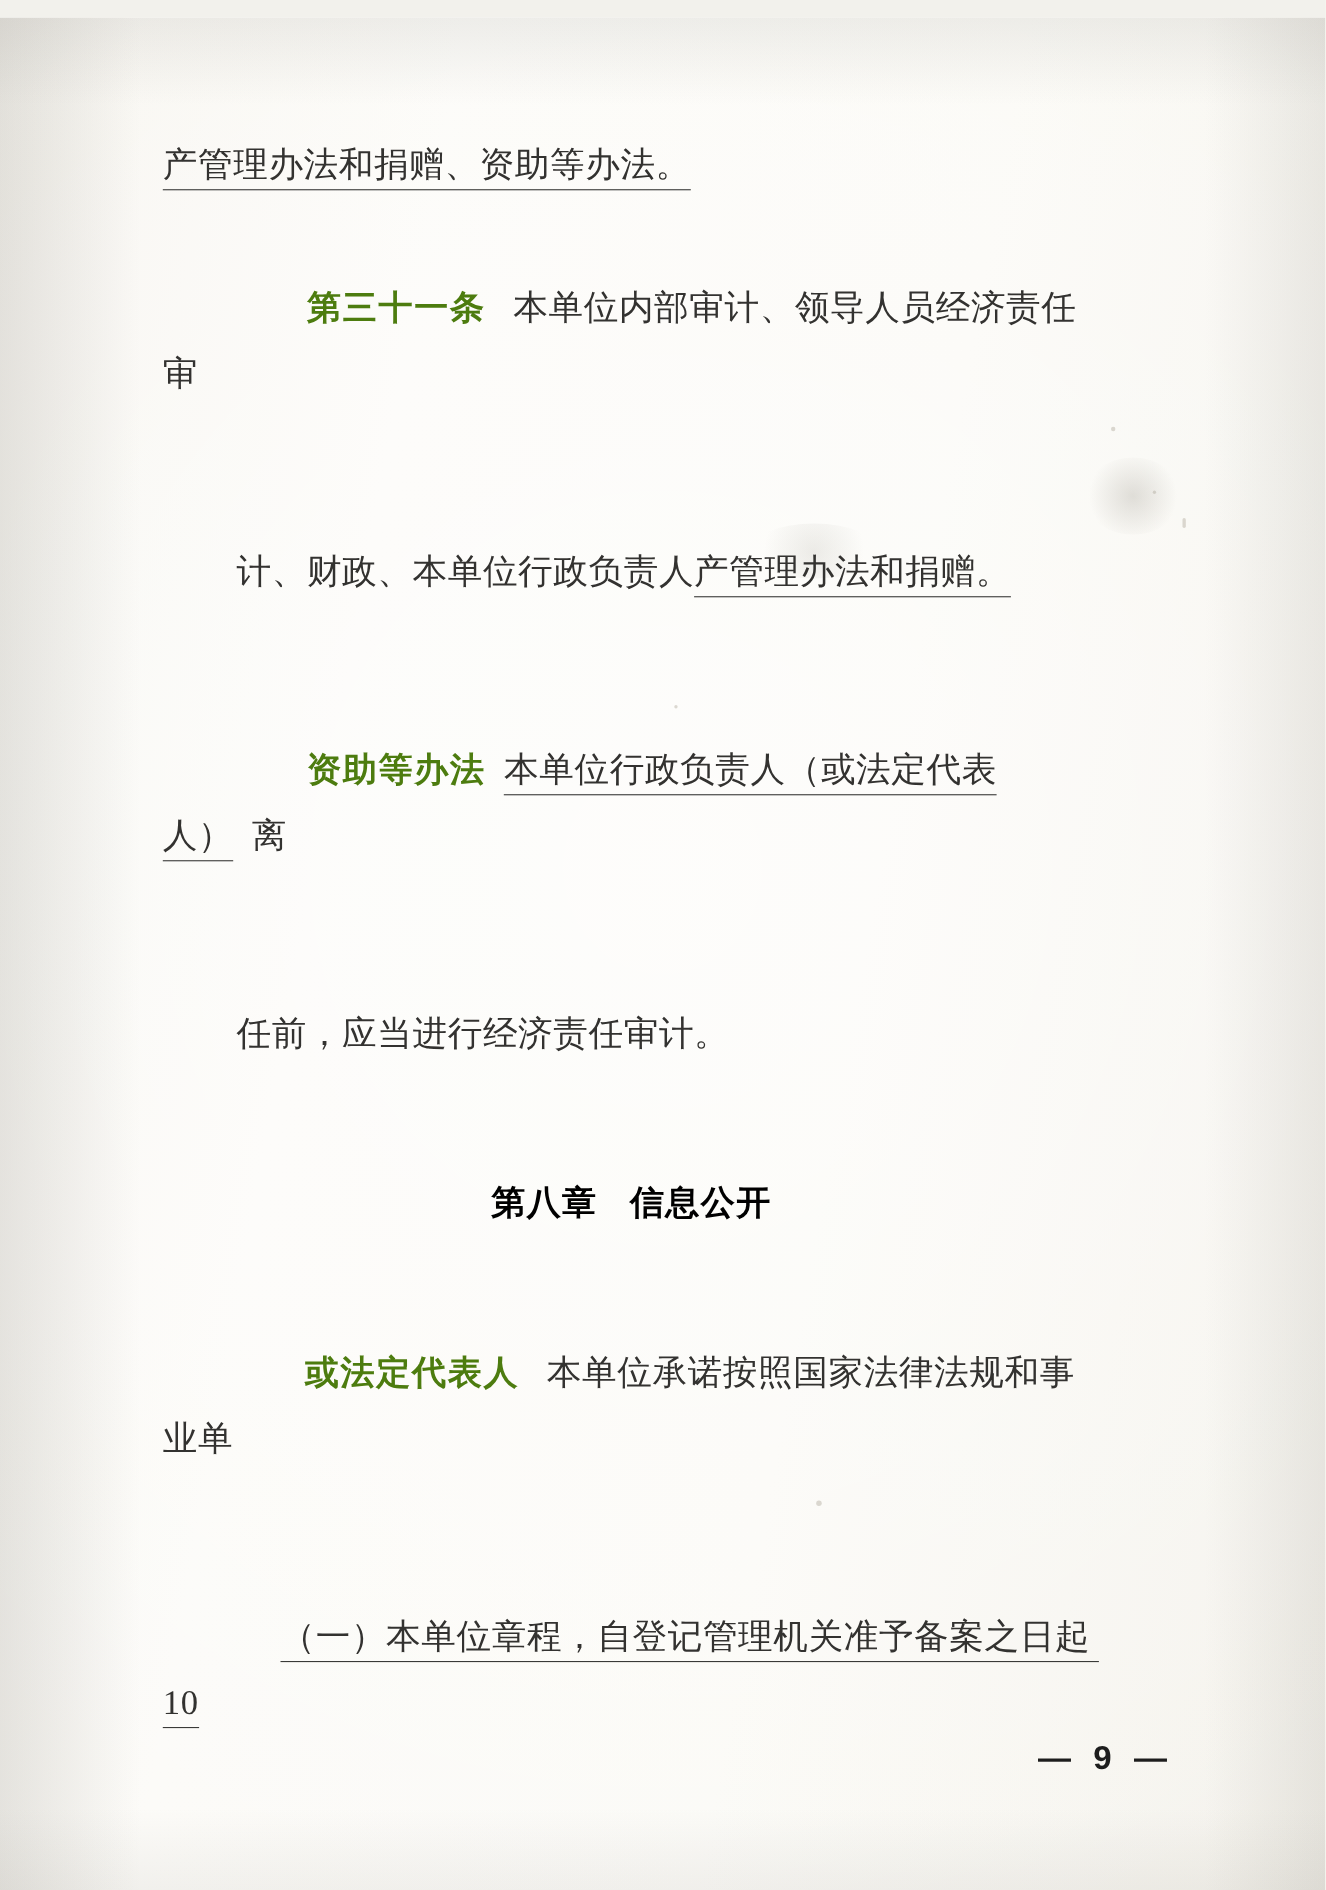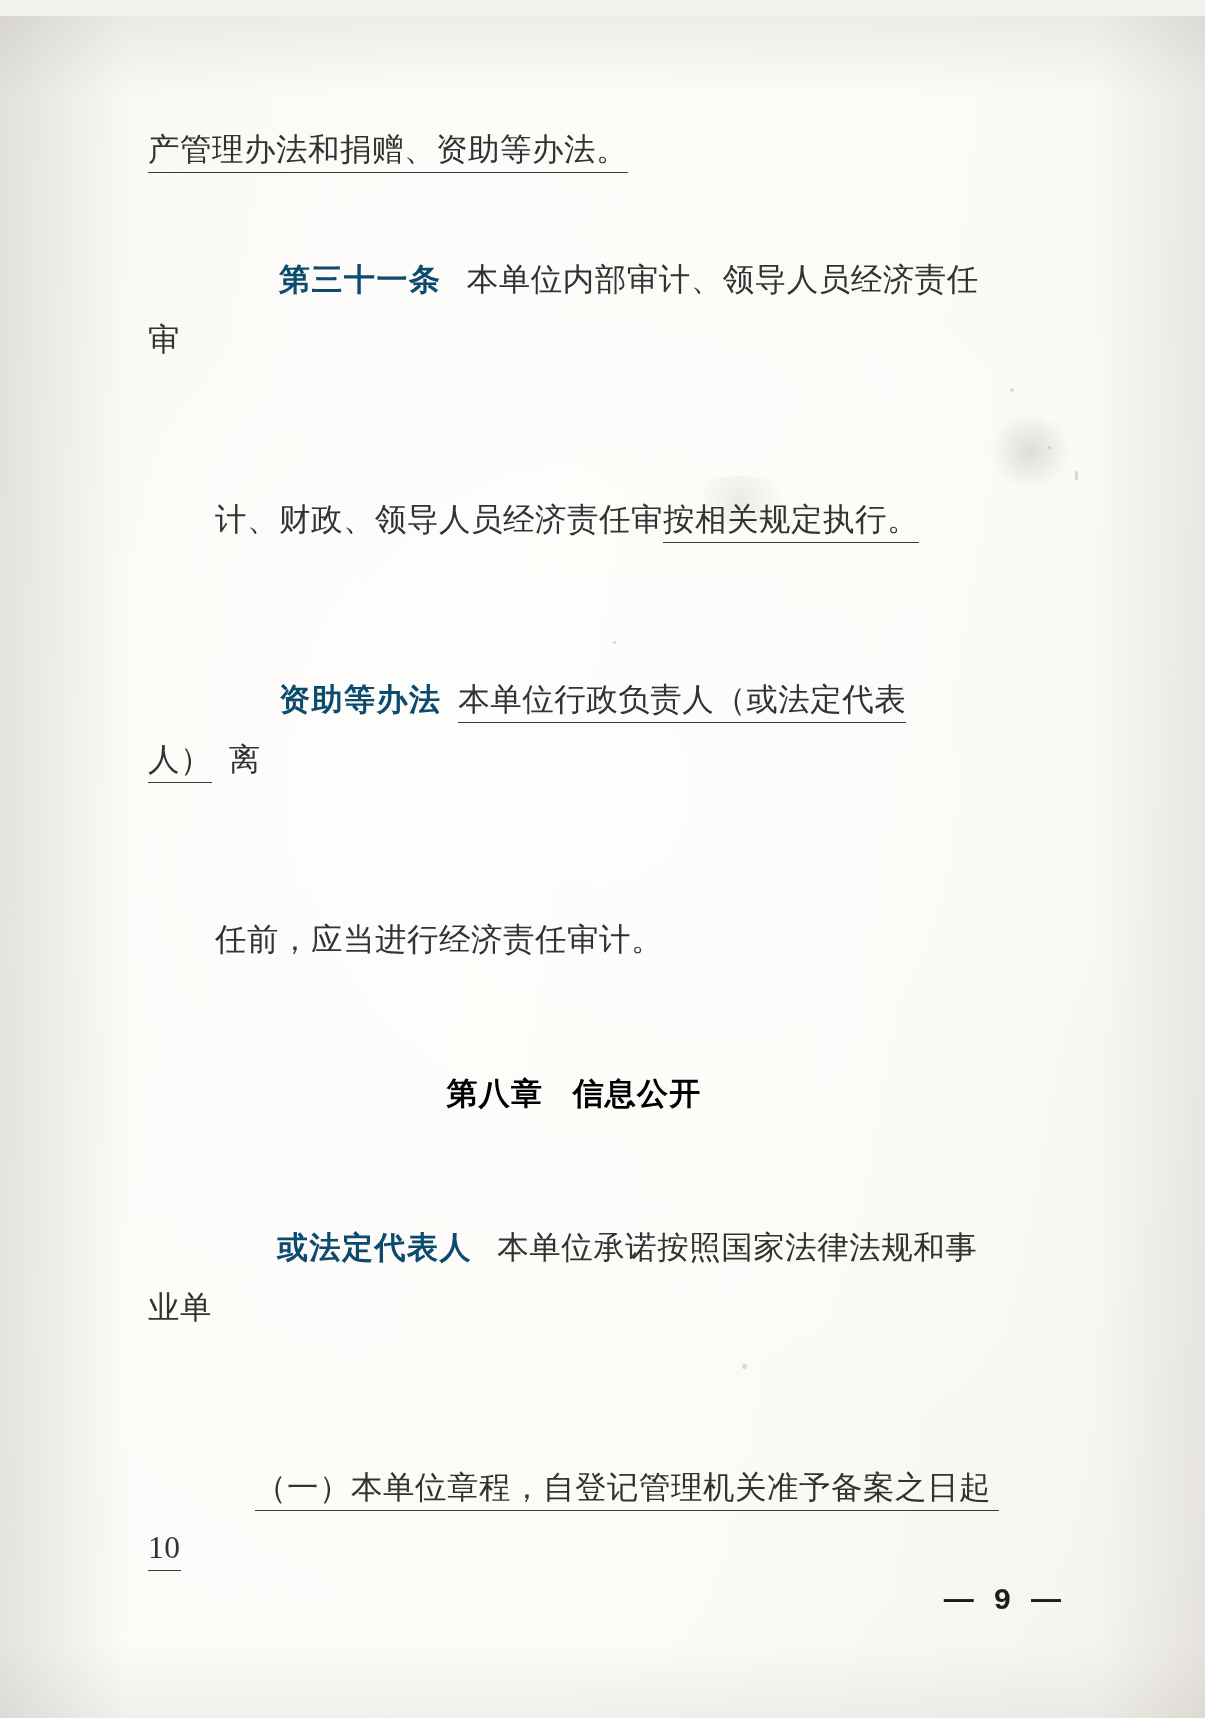--- a/index.html
+++ b/index.html
@@ -90,21 +90,21 @@
   .body-text {
     font-family: "Liberation Serif", "DejaVu Serif", serif;
     color: #333230;
   }
 
   .art-label {
     font-family: "Liberation Sans", "DejaVu Sans", sans-serif;
     font-weight: bold;
     font-size: 31px;
     letter-spacing: 1.5px;
-    color: #0c4a6e;
+    color: #4d7c0f;
   }
 
   .underline {
     border-bottom: 1.6px solid #3a3a38;
     padding-bottom: 5px;
   }
 
   .para {
     position: relative;
   }
@@ -158,21 +158,21 @@
       <span class="line body-text underline">产管理办法和捐赠、资助等办法。</span>
     </div>
 
     <div class="gap-sm"></div>
 
     <div class="para">
       <div class="line">
         <span class="art-label" style="margin-left:64px;">第三十一条</span><span class="body-text">&nbsp;&nbsp;&nbsp;</span><span class="body-text">本单位内部审计、领导人员经济责任审</span>
       </div>
       <div class="line">
-        <span class="body-text">计、财政、领导人员经济责任审</span><span class="body-text underline">按相关规定执行。</span>
+        <span class="body-text">计、财政、本单位行政负责人</span><span class="body-text underline">产管理办法和捐赠。</span>
       </div>
     </div>
 
     <div class="para">
       <div class="line">
         <span class="art-label" style="margin-left:64px;">资助等办法</span><span class="body-text">&nbsp;&nbsp;</span><span class="body-text underline">本单位行政负责人（或法定代表人）</span><span class="body-text">&nbsp;&nbsp;</span><span class="body-text">离</span>
       </div>
       <div class="line">
         <span class="body-text">任前，应当进行经济责任审计。</span>
       </div>

